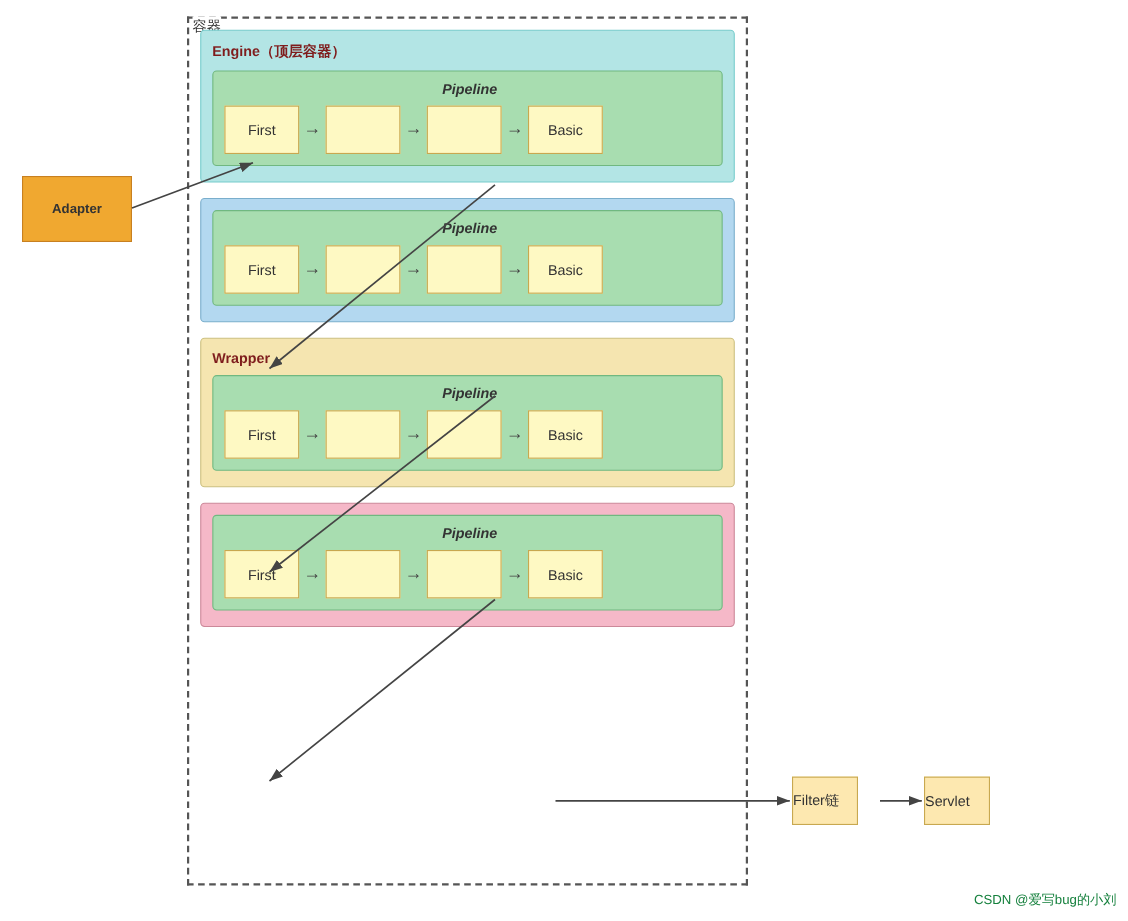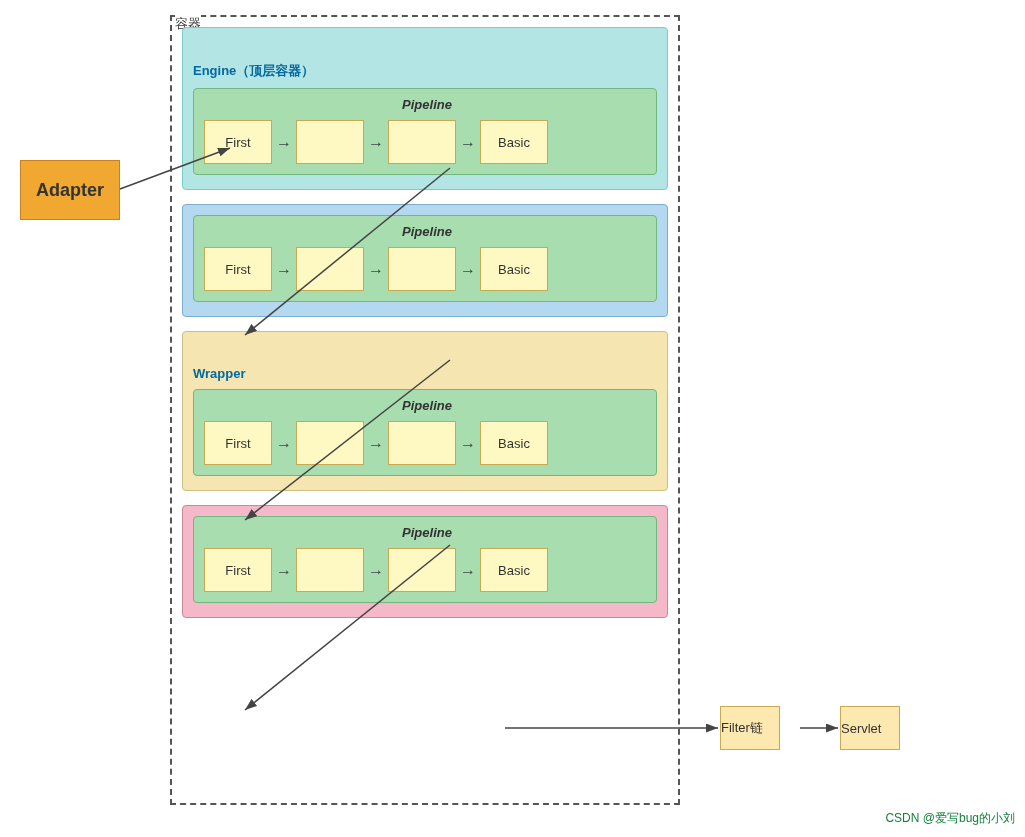--- a/index.html
+++ b/index.html
@@ -37,39 +37,38 @@
       position: absolute;
       top: 160px;
       left: 20px;
       width: 100px;
       height: 60px;
       background: #f0a830;
       border: 1.5px solid #c88020;
       display: flex;
       align-items: center;
       justify-content: center;
-      font-size: 18px;
+      font-size: 12px;
       font-weight: bold;
       color: #333;
     }
 
     
     .section {
       position: relative;
       border-radius: 4px;
       margin-bottom: 14px;
       padding: 10px 10px 14px 10px;
     }
 
     .section-label {
       font-size: 13px;
       font-weight: bold;
-      color: #0369a1;
+      color: #7f1d1d;
       margin-bottom: 8px;
-      margin-top: 24px;
     }
 
     .engine-section {
       background: #b3e5e5;
       border: 1.5px solid #7cc;
     }
 
     .host-section {
       background: #b3d8f0;
       border: 1.5px solid #7aaecc;

